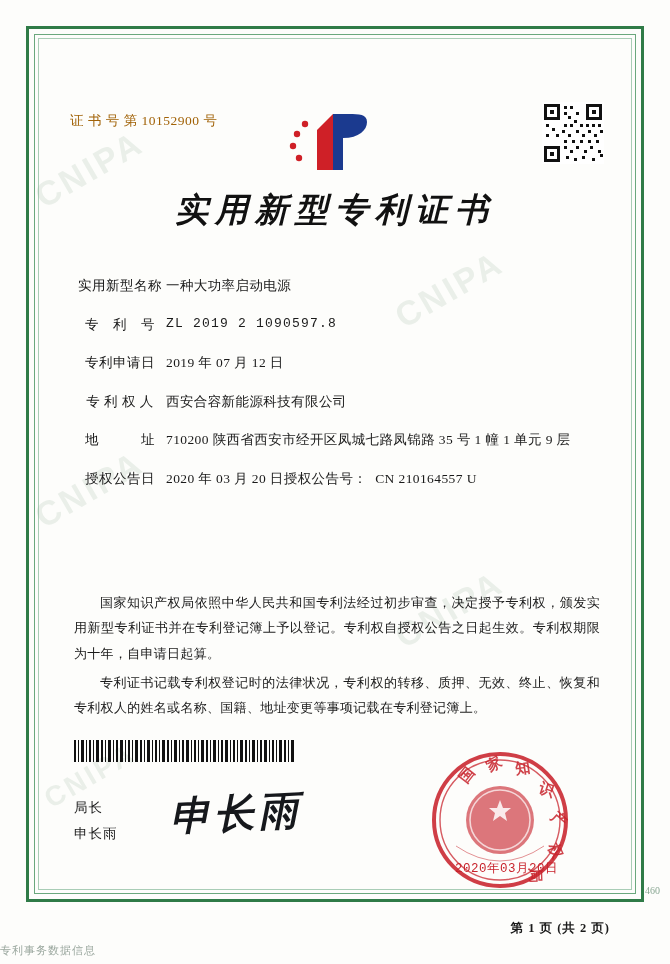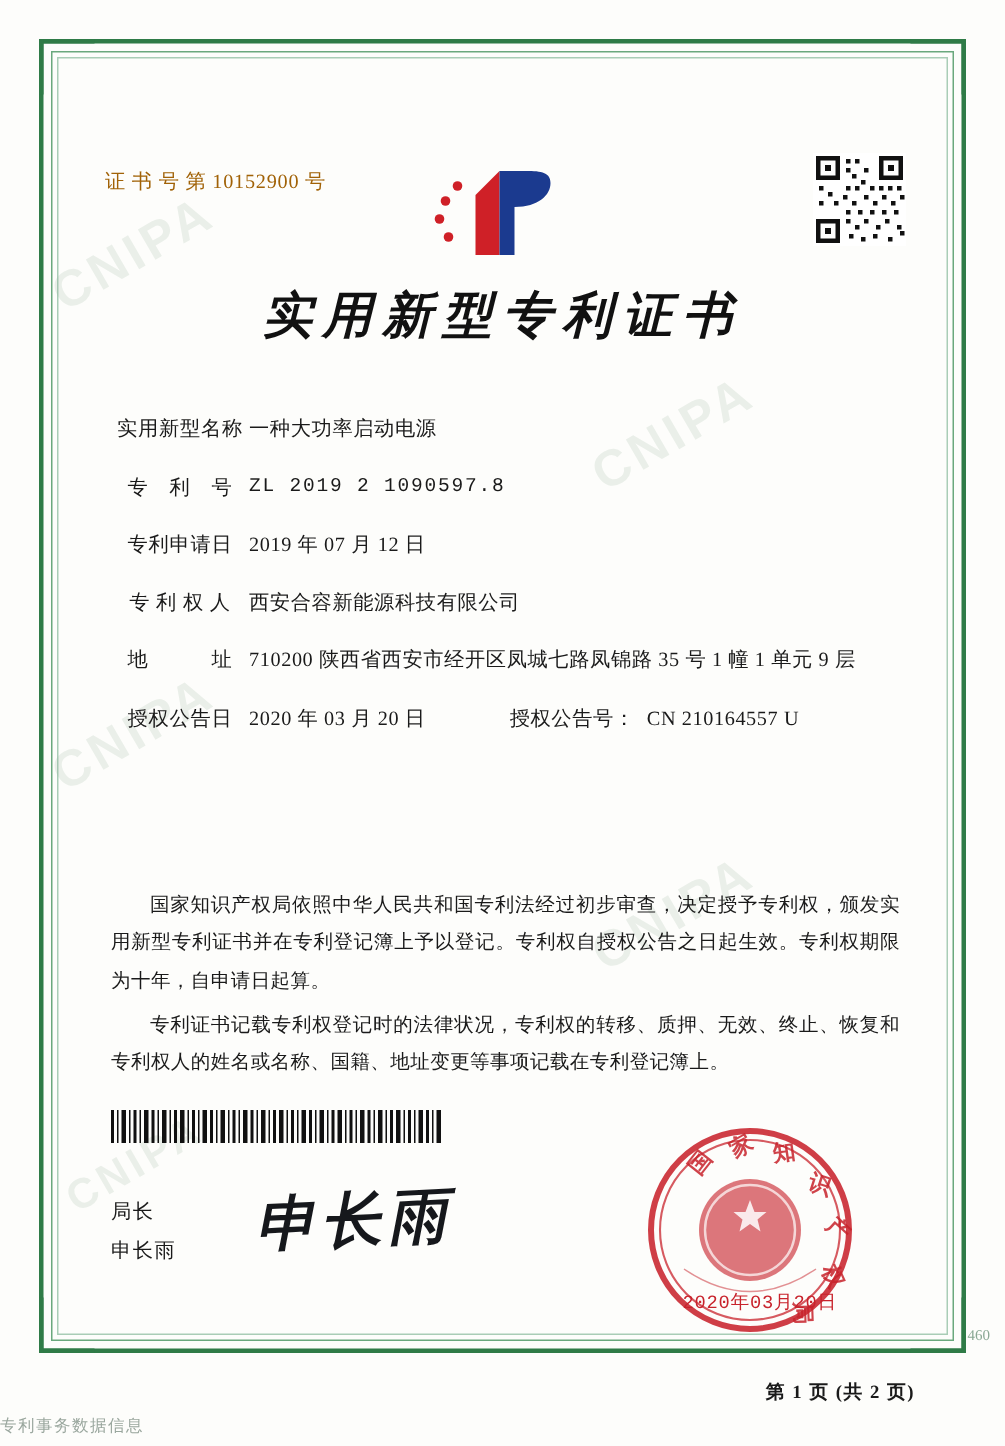--- a/index.html
+++ b/index.html
@@ -154,21 +154,20 @@
   }
   .field-value.mono {
     font-family: "Liberation Mono", "DejaVu Sans Mono", monospace;
     font-size: 13px;
     letter-spacing: 1.2px;
   }
   .inline-second {
     display: flex;
   }
   .inline-second .second-label {
-    margin-left: 56px;
     margin-right: 8px;
     white-space: nowrap;
   }
 
   .paragraphs {
     position: absolute;
     left: 14px;
     right: 10px;
     top: 530px;
     font-size: 13px;

